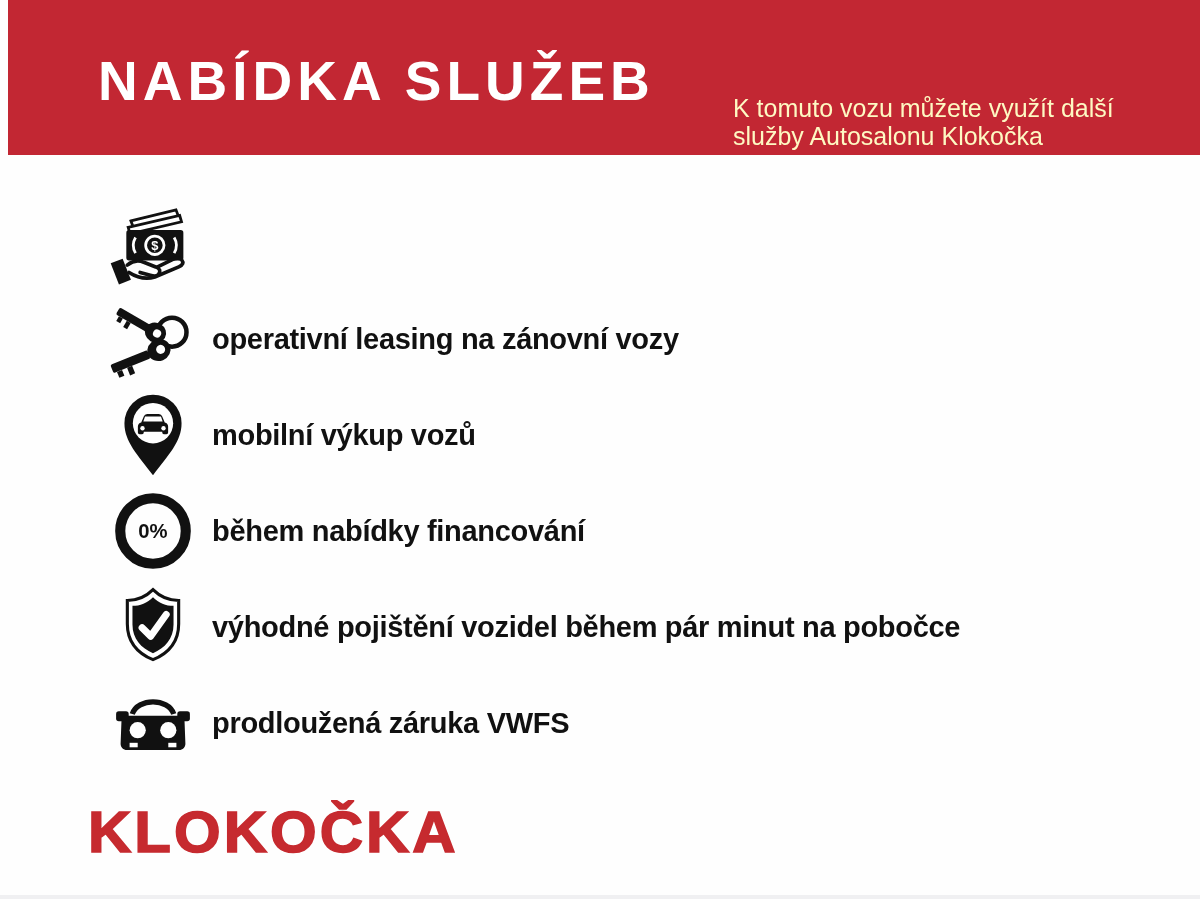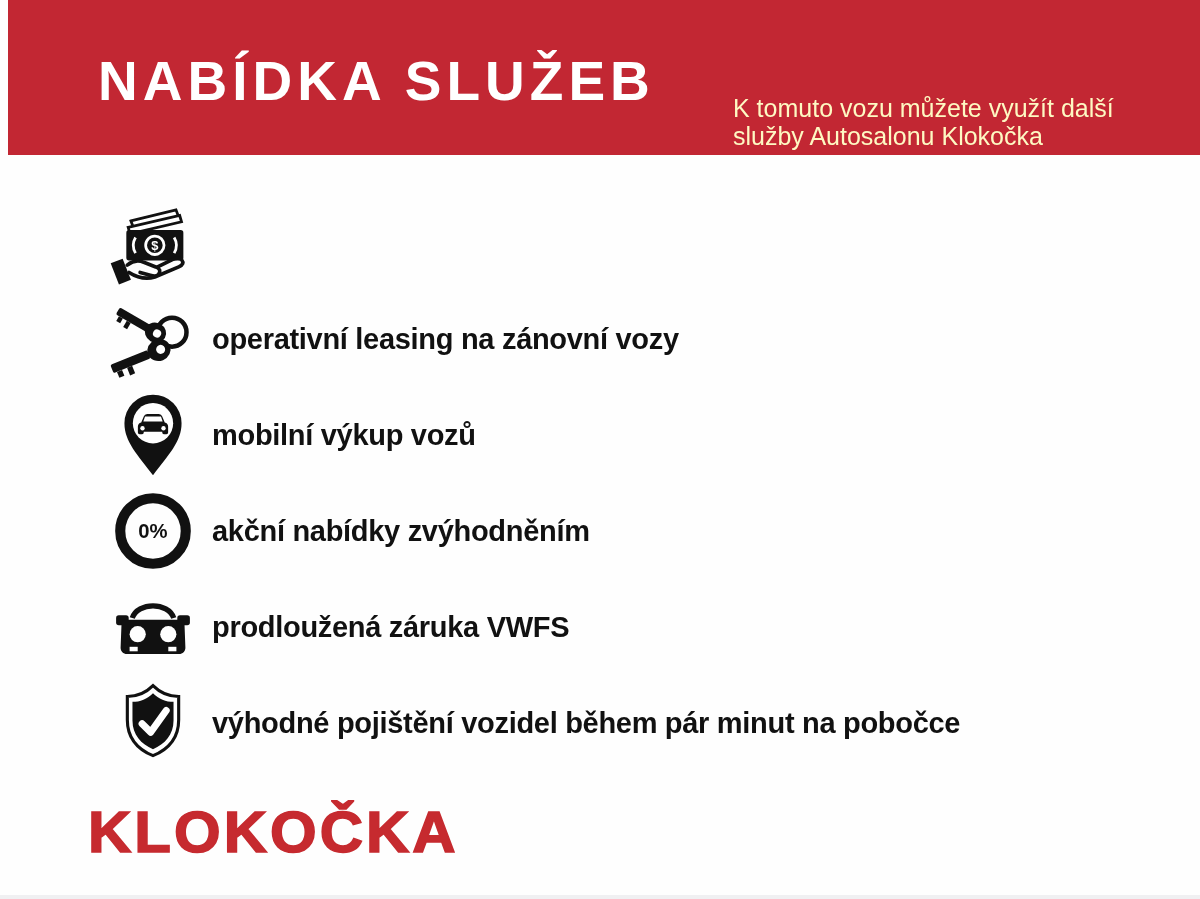--- a/index.html
+++ b/index.html
@@ -157,47 +157,47 @@
     <div class="service-label">mobilní výkup vozů</div>
   </div>
 
   <div class="service-row">
     <div class="icon-box">
       <svg width="78" height="78" viewBox="0 0 100 100">
         <circle cx="50" cy="50" r="42" fill="none" stroke="#111111" stroke-width="13"></circle>
         <text x="50" y="59" text-anchor="middle" font-size="26" font-weight="bold" fill="#111111" font-family="Liberation Sans, sans-serif">0%</text>
       </svg>
     </div>
-    <div class="service-label">akční nabídky zvýhodněním</div>
+    <div class="service-label">během nabídky financování</div>
+  </div>
+
+  <div class="service-row">
+    <div class="icon-box">
+      <svg width="78" height="84" viewBox="0 0 100 108">
+        <path d="M50,6 C41,15 29,20 17,20 l0,30 c0,23 14,38 33,46 c19,-8 33,-23 33,-46 l0,-30 C71,20 59,15 50,6 z" fill="#ffffff" stroke="#111111" stroke-width="4"></path>
+        <path d="M50,6 C41,15 29,20 17,20 l0,30 c0,23 14,38 33,46 c19,-8 33,-23 33,-46 l0,-30 C71,20 59,15 50,6 z" transform="translate(50 54) scale(0.8) translate(-50 -54)" fill="#111111"></path>
+        <path d="M36,55 L47,66 L67,38" fill="none" stroke="#ffffff" stroke-width="9" stroke-linecap="round" stroke-linejoin="round"></path>
+      </svg>
+    </div>
+    <div class="service-label">výhodné pojištění vozidel během pár minut na pobočce</div>
   </div>
 
   <div class="service-row">
     <div class="icon-box">
       <svg width="90" height="72" viewBox="0 0 100 80">
         <path d="M27,30 C33,12 67,12 73,30" fill="none" stroke="#111111" stroke-width="6"></path>
         <rect x="9" y="27" width="14" height="11" rx="3" fill="#111111"></rect>
         <rect x="77" y="27" width="14" height="11" rx="3" fill="#111111"></rect>
         <path d="M20,32 h60 c3,0 5,2 5,5 l1,26 c0,4 -3,7 -7,7 h-58 c-4,0 -7,-3 -7,-7 l1,-26 c0,-3 2,-5 5,-5 z" fill="#111111"></path>
         <circle cx="33" cy="48" r="9" fill="#ffffff"></circle>
         <circle cx="67" cy="48" r="9" fill="#ffffff"></circle>
         <rect x="24" y="62" width="9" height="5" fill="#ffffff"></rect>
         <rect x="67" y="62" width="9" height="5" fill="#ffffff"></rect>
       </svg>
     </div>
     <div class="service-label">prodloužená záruka VWFS</div>
   </div>
 
-  <div class="service-row">
-    <div class="icon-box">
-      <svg width="78" height="84" viewBox="0 0 100 108">
-        <path d="M50,6 C41,15 29,20 17,20 l0,30 c0,23 14,38 33,46 c19,-8 33,-23 33,-46 l0,-30 C71,20 59,15 50,6 z" fill="#ffffff" stroke="#111111" stroke-width="4"></path>
-        <path d="M50,6 C41,15 29,20 17,20 l0,30 c0,23 14,38 33,46 c19,-8 33,-23 33,-46 l0,-30 C71,20 59,15 50,6 z" transform="translate(50 54) scale(0.8) translate(-50 -54)" fill="#111111"></path>
-        <path d="M36,55 L47,66 L67,38" fill="none" stroke="#ffffff" stroke-width="9" stroke-linecap="round" stroke-linejoin="round"></path>
-      </svg>
-    </div>
-    <div class="service-label">výhodné pojištění vozidel během pár minut na pobočce</div>
-  </div>
-
 </div>
 
 <div class="logo">KLOKOČKA</div>
 
 <div class="bottom-strip"></div>
 
 </body></html>

